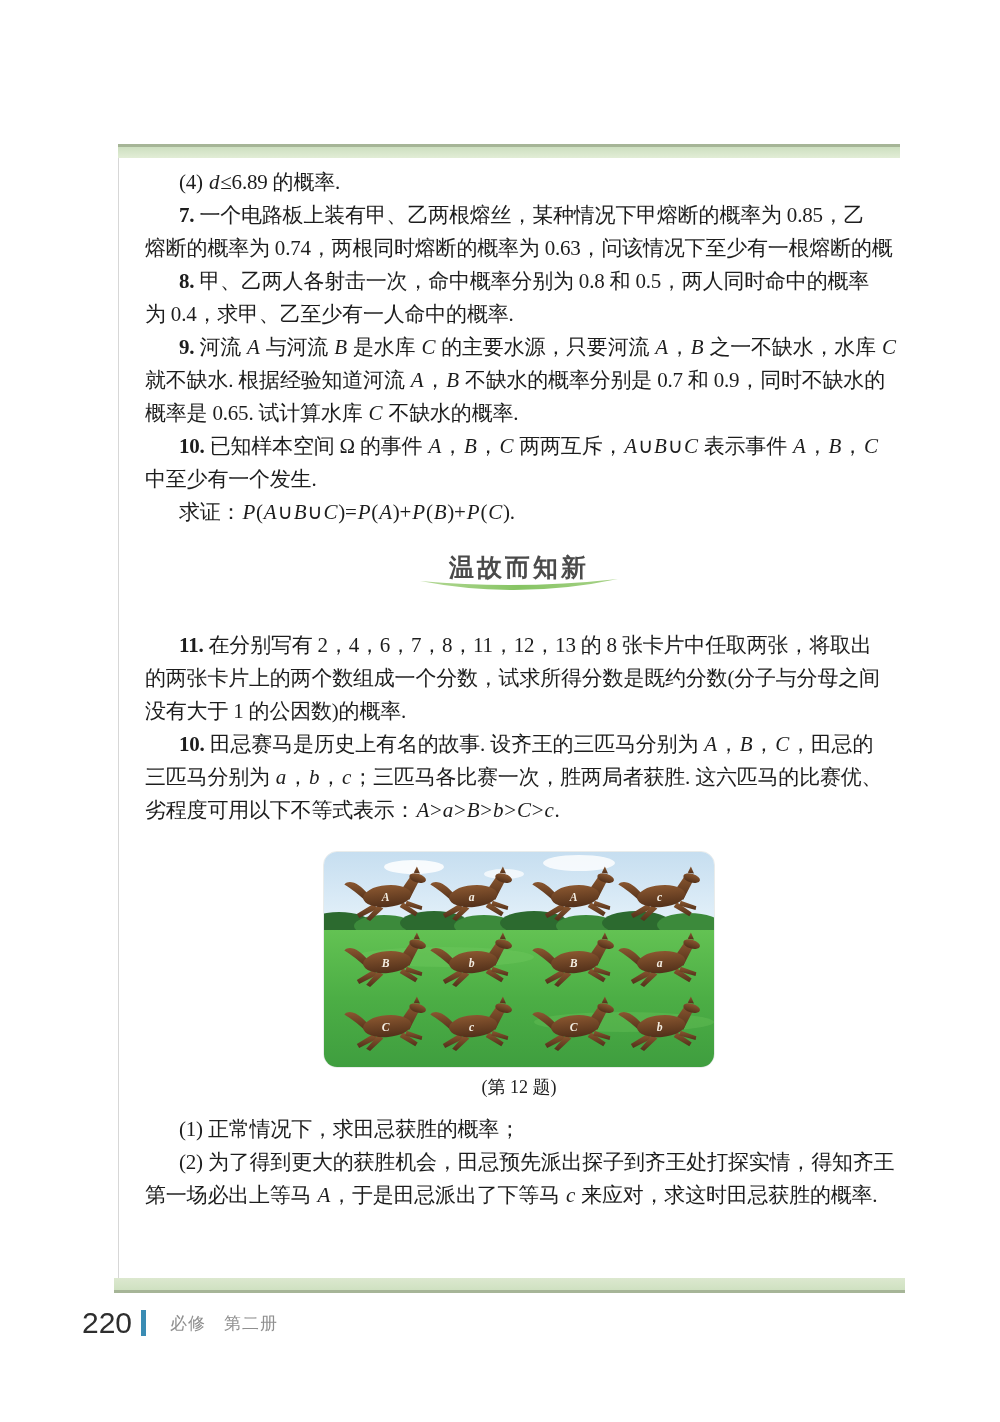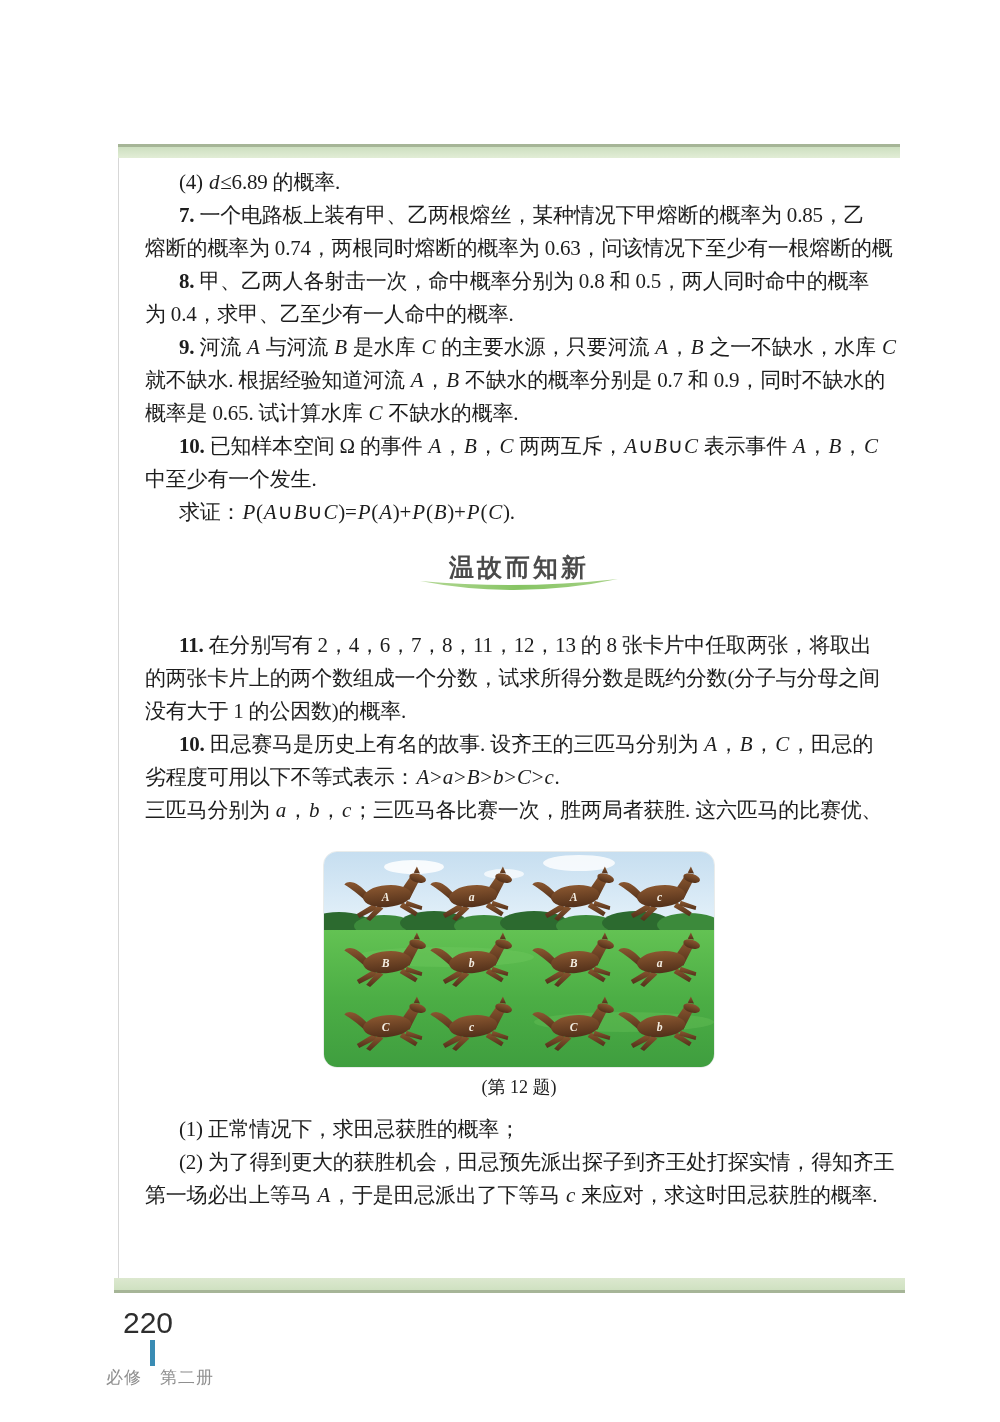--- a/index.html
+++ b/index.html
@@ -48,21 +48,21 @@
     border:1px solid #e9eceb;line-height:0;
   }
   .horse-label{
     font-family:"Liberation Serif","DejaVu Serif",serif;
     font-style:italic;font-weight:bold;font-size:15px;fill:#f3ede2;
     text-anchor:middle;
   }
   .caption{margin-top:3px;text-align:center;font-size:18px;color:#222;}
   #bottom-lines{margin-top:14px;}
   
-  .footer{position:absolute;left:82px;top:1306px;display:flex;align-items:center;flex-direction:column;}
+  .footer{position:absolute;left:82px;top:1306px;display:flex;align-items:center;}
   .page-num{
     font-family:"Liberation Sans","DejaVu Sans",sans-serif;
     font-size:30px;color:#2e2e2e;
   }
   .blue-bar{width:5px;height:26px;background:#3a8cb4;margin-left:9px;}
   .book{font-size:17px;color:#8f8f8f;margin-left:24px;letter-spacing:1px;}
 </style>
 </head>
 <body>
 
@@ -100,22 +100,22 @@
         <path d="M7,6 Q106,25 205,4 Q106,15 7,6 Z" fill="url(#swg)"></path>
       </svg>
     </div>
   </div>
 
   <div id="middle-lines">
       <div class="tline ind"><span class="s-b">11.</span><span> 在分别写有 2，4，6，7，8，11，12，13 的 8 张卡片中任取两张，将取出</span></div>
       <div class="tline"><span>的两张卡片上的两个数组成一个分数，试求所得分数是既约分数(分子与分母之间</span></div>
       <div class="tline"><span>没有大于 1 的公因数)的概率.</span></div>
       <div class="tline ind"><span class="s-b">10.</span><span> 田忌赛马是历史上有名的故事. 设齐王的三匹马分别为 </span><span class="s-i">A</span><span>，</span><span class="s-i">B</span><span>，</span><span class="s-i">C</span><span>，田忌的</span></div>
+      <div class="tline"><span>三匹马分别为 </span><span class="s-i">a</span><span>，</span><span class="s-i">b</span><span>，</span><span class="s-i">c</span><span>；三匹马各比赛一次，胜两局者获胜. 这六匹马的比赛优、</span></div>
       <div class="tline"><span>劣程度可用以下不等式表示：</span><span class="s-i">A</span><span>&gt;</span><span class="s-i">a</span><span>&gt;</span><span class="s-i">B</span><span>&gt;</span><span class="s-i">b</span><span>&gt;</span><span class="s-i">C</span><span>&gt;</span><span class="s-i">c</span><span>.</span></div>
-      <div class="tline"><span>三匹马分别为 </span><span class="s-i">a</span><span>，</span><span class="s-i">b</span><span>，</span><span class="s-i">c</span><span>；三匹马各比赛一次，胜两局者获胜. 这六匹马的比赛优、</span></div>
     </div>
 
   <div class="figure-wrap">
     <div class="figure-box">
       <svg id="horses-svg" width="390" height="215" viewBox="0 0 390 215">
         <defs>
           <linearGradient id="skyg" x1="0" y1="0" x2="0" y2="1">
             <stop offset="0" stop-color="#c6def0"></stop>
             <stop offset="1" stop-color="#e9f4fb"></stop>
           </linearGradient>

